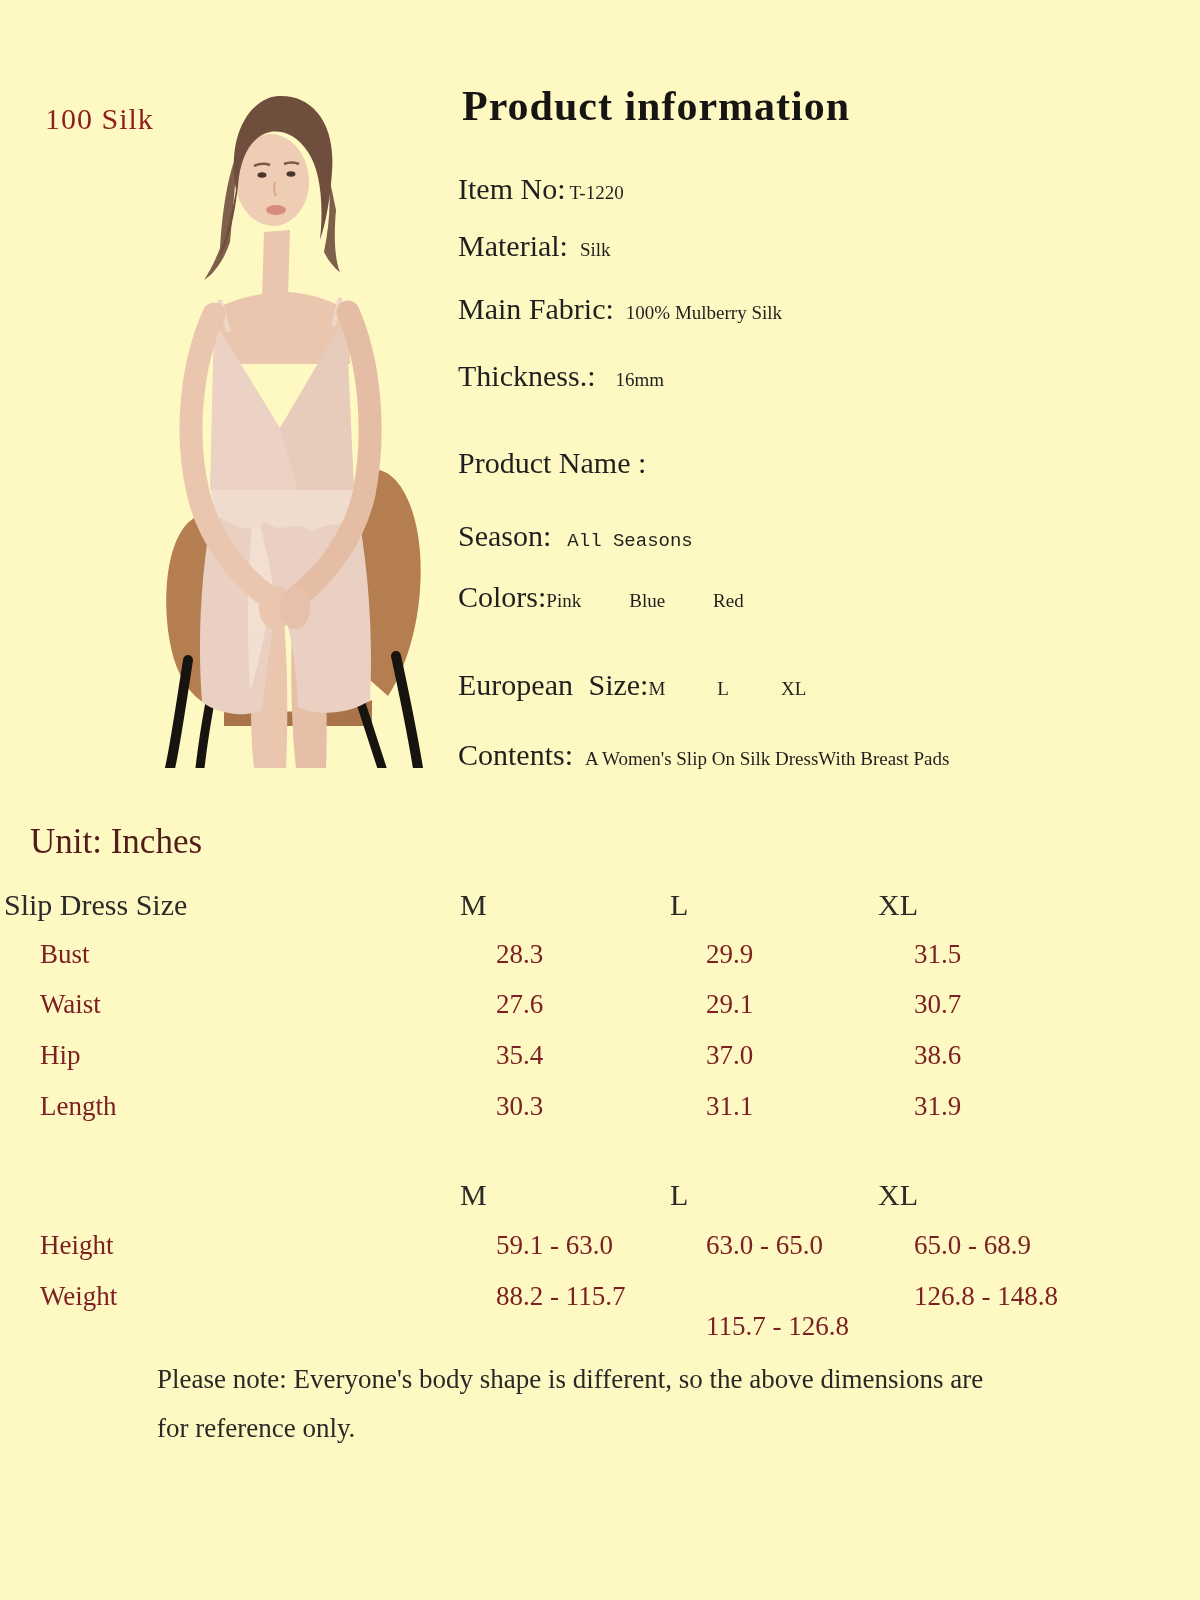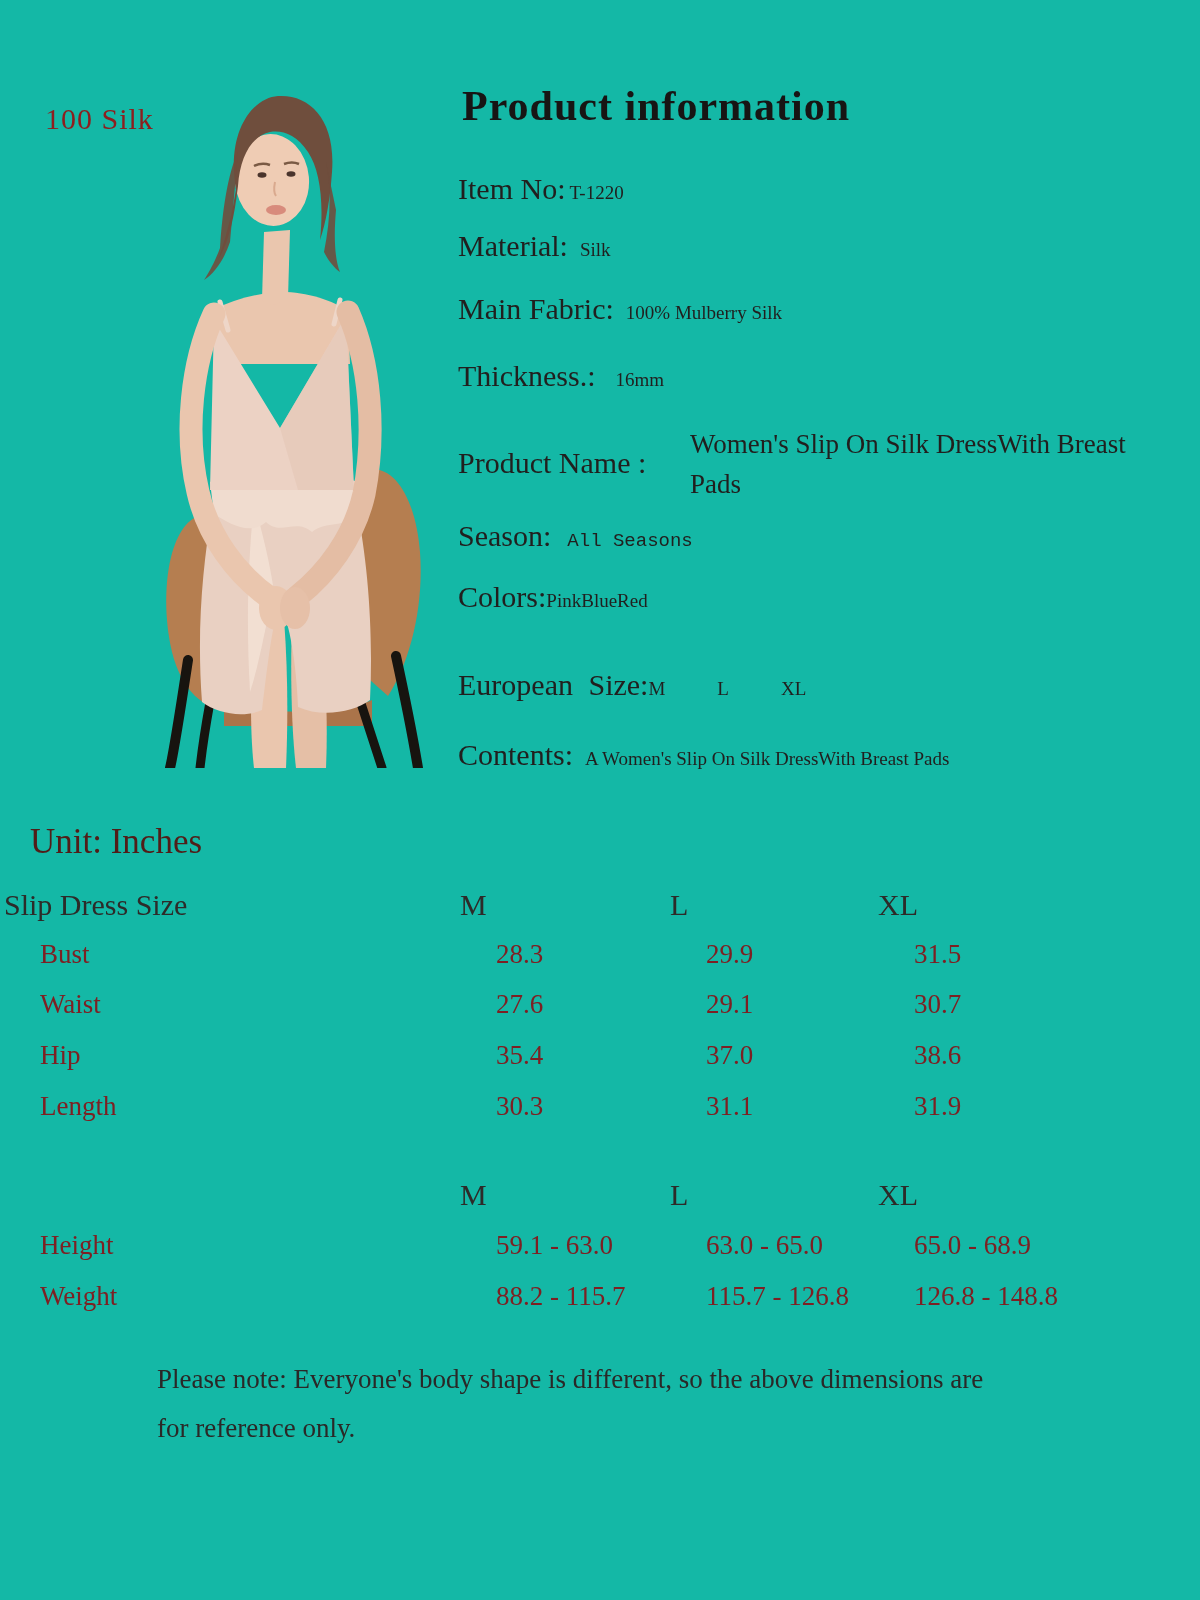--- a/index.html
+++ b/index.html
@@ -1,34 +1,34 @@
 <!DOCTYPE html>
 <html><head>
 <meta charset="utf-8">
 <style>
   html,body{margin:0;padding:0;}
   .page{
     position:relative;
     width:1200px;height:1600px;
-    background:#14b8a6;
+    background:#fef9c3;
     overflow:hidden;
     font-family:"Liberation Serif","DejaVu Serif",serif;
   }
   .abs{position:absolute;}
   .badge{font-size:30px;color:#8e1e1e;letter-spacing:1px;}
   .title{margin:4px;font-size:42px;font-weight:bold;color:#171514;letter-spacing:1px;}
   .line{white-space:nowrap;}
   .lbl{font-size:30px;color:#211f1e;}
   .val{font-size:19px;color:#211f1e;}
   .g4{margin-left:4px;}
   .g8{margin-left:20px;}
   .g12{margin-left:12px;}
   .g16{margin-left:16px;font-family:Liberation Mono, monospace;}
   .g20{}
-  .g48{}
+  .g48{margin-left:48px;}
   .g52{margin-left:52px;}
   .ws{word-spacing:8px;}
   .pname-val{font-size:27px;color:#211f1e;width:470px;line-height:40px;white-space:normal;}
   .unit{font-size:35px;color:#511d18;}
   .th{font-size:30px;color:#2d2b29;}
   .td{font-size:27px;color:#7d2023;padding-left:36px;}
   .label-col{left:4px;width:238px;text-align:left;}
   .note{font-size:27px;color:#2a2827;}
 </style>
 </head>
@@ -108,21 +108,20 @@
     <span class="lbl">Main Fabric:</span><span class="val g12">100% Mulberry Silk</span>
   </div>
 
   <div class="abs line" style="left:458px;top:359px">
     <span class="lbl">Thickness.:</span><span class="val g8">16mm</span>
   </div>
 
   <div class="abs line" style="left:458px;top:446px">
     <span class="lbl">Product Name :</span>
   </div>
-  <div class="abs pname-val" style="left:690px;top:424px">Women's Slip On Silk DressWith Breast Pads</div>
 
   <div class="abs line" style="left:458px;top:519px">
     <span class="lbl">Season:</span><span class="val g16">All Seasons</span>
   </div>
 
   <div class="abs line" style="left:458px;top:580px">
     <span class="lbl">Colors:</span><span class="val g20">Pink</span><span class="val g48">Blue</span><span class="val g48">Red</span>
   </div>
 
   <div class="abs line" style="left:458px;top:668px">
@@ -164,19 +163,19 @@
   <div class="abs th" style="left:670px;top:1178px">L</div>
   <div class="abs th" style="left:878px;top:1178px">XL</div>
 
   <div class="abs td label-col" style="top:1230px">Height</div>
   <div class="abs td" style="left:460px;top:1230px">59.1 - 63.0</div>
   <div class="abs td" style="left:670px;top:1230px">63.0 - 65.0</div>
   <div class="abs td" style="left:878px;top:1230px">65.0 - 68.9</div>
 
   <div class="abs td label-col" style="top:1281px">Weight</div>
   <div class="abs td" style="left:460px;top:1281px">88.2 - 115.7</div>
-  <div class="abs td" style="left:670px;top:1281px">115.7 - 126.8</div>
+  <div class="abs td" style="left:670px;top:1311px">115.7 - 126.8</div>
   <div class="abs td" style="left:878px;top:1281px">126.8 - 148.8</div>
 
   <div class="abs note" style="left:157px;top:1364px">Please note: Everyone's body shape is different, so the above dimensions are</div>
   <div class="abs note" style="left:157px;top:1413px">for reference only.</div>
 
 </div>
 
 </body></html>

